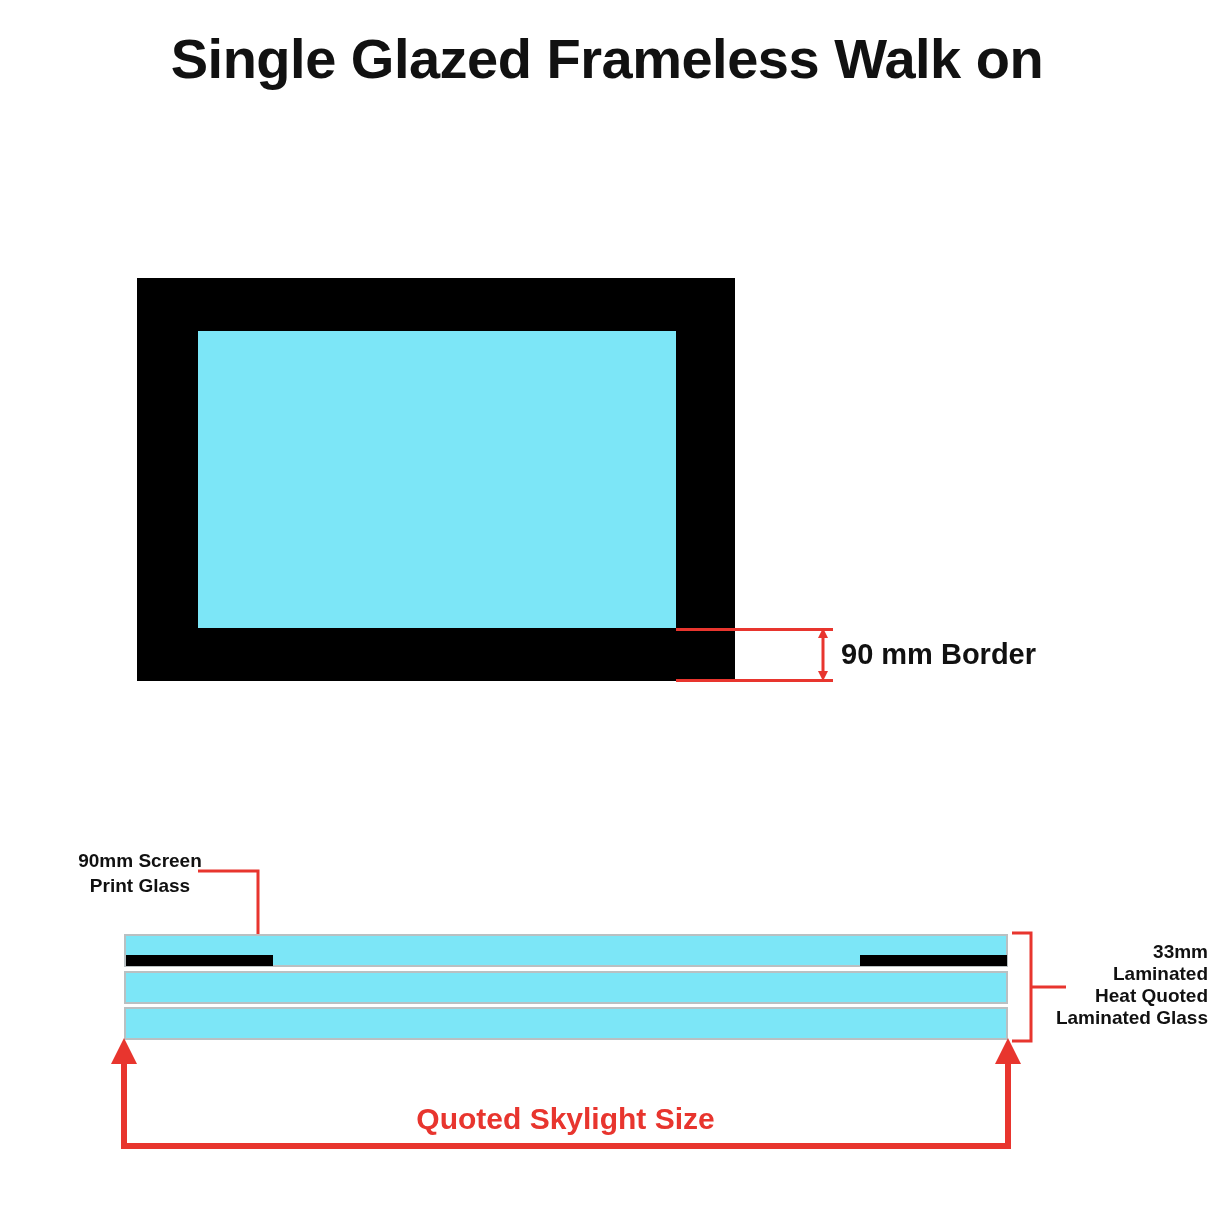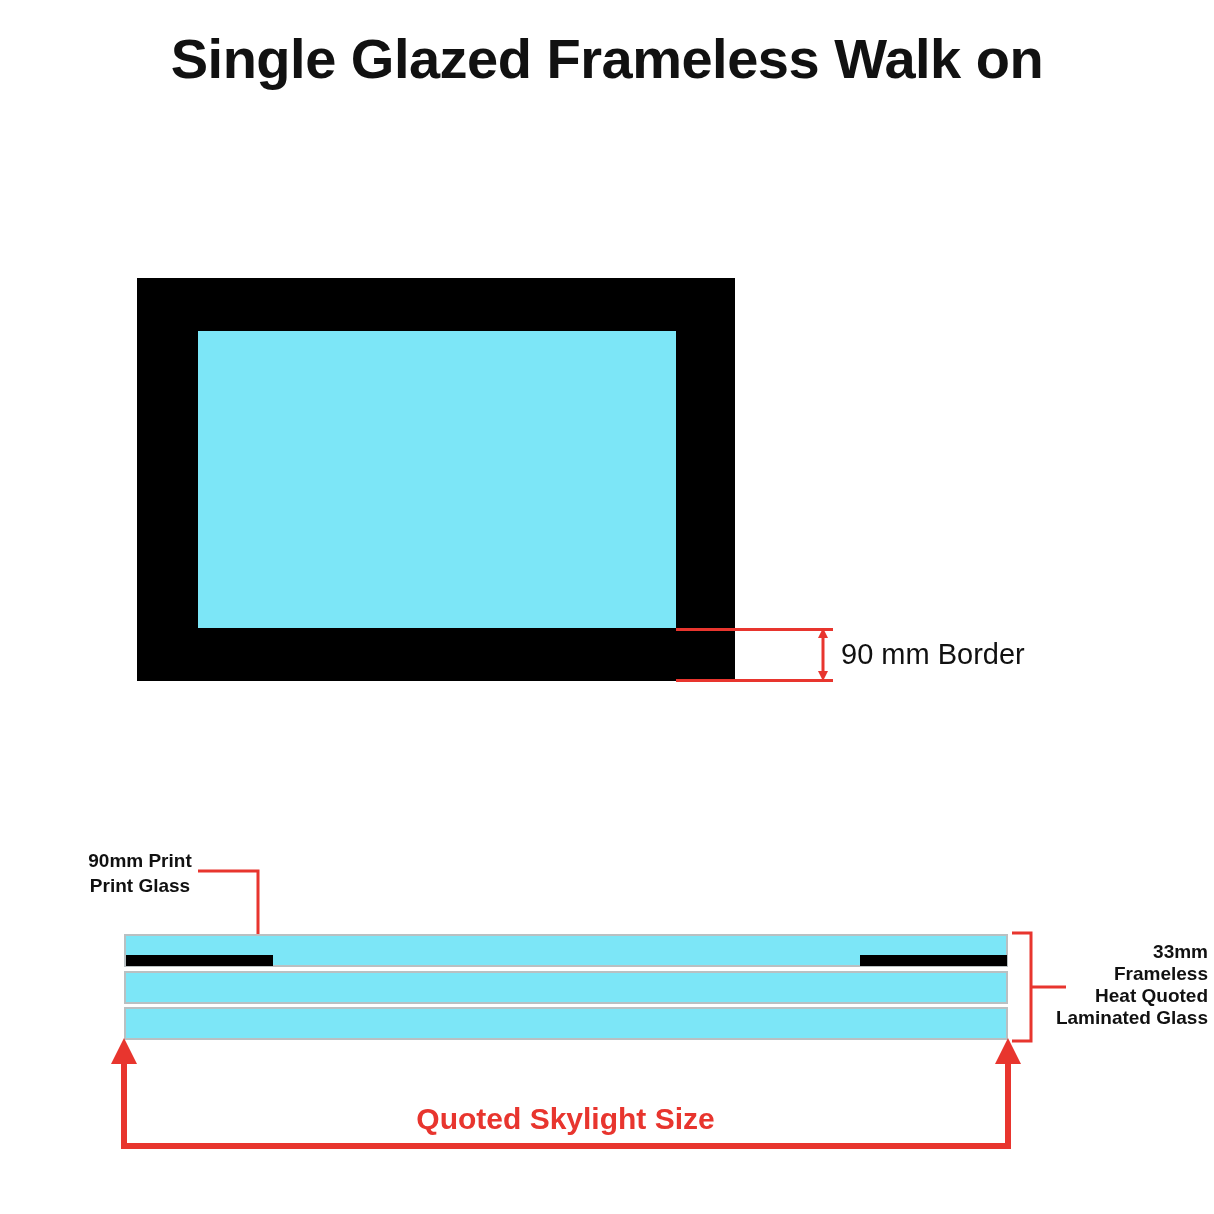--- a/index.html
+++ b/index.html
@@ -67,21 +67,21 @@
     left: 815px;
     top: 628px;
     width: 16px;
     height: 53px;
   }
   #border-label {
     position: absolute;
     left: 841px;
     top: 638px;
     font-size: 29px;
-    font-weight: 400;
+    font-weight: 700;
     color: #111111;
     white-space: nowrap;
   }
 
   
   .glass-layer {
     position: absolute;
     background: #7ce6f7;
     border: 2px solid #b9c0c2;
     box-sizing: border-box;
@@ -176,21 +176,21 @@
 
   <svg id="border-dim-arrow" viewBox="0 0 16 53">
     <line x1="8" y1="5" x2="8" y2="48" stroke="#e8352e" stroke-width="3"></line>
     <polygon points="8,0 3,10 13,10" fill="#e8352e"></polygon>
     <polygon points="8,53 3,43 13,43" fill="#e8352e"></polygon>
   </svg>
 
   <div id="border-label">90 mm Border</div>
 
   <div id="print-border-label">
-    <div>90mm Print</div>
+    <div>90mm Screen</div>
     <div>Print Glass</div>
   </div>
 
   <svg id="print-leader" viewBox="0 0 76 104">
     <path d="M 2 9 L 62 9 L 62 88" fill="none" stroke="#e8352e" stroke-width="3"></path>
     <polygon points="62,104 54,86 70,86" fill="#e8352e"></polygon>
   </svg>
 
   <div class="glass-layer" id="glass-layer-top"></div>
   <div class="glass-layer" id="glass-layer-mid"></div>
@@ -199,21 +199,21 @@
   <div class="print-strip" id="print-strip-left"></div>
   <div class="print-strip" id="print-strip-right"></div>
 
   <svg id="thickness-bracket" viewBox="0 0 80 114">
     <path d="M 2 3 L 21 3 L 21 111 L 2 111" fill="none" stroke="#e8352e" stroke-width="3"></path>
     <line x1="21" y1="57" x2="56" y2="57" stroke="#e8352e" stroke-width="3"></line>
   </svg>
 
   <div id="thickness-label">
     <div>33mm</div>
-    <div>Frameless</div>
+    <div>Laminated</div>
     <div>Heat Quoted</div>
     <div>Laminated Glass</div>
   </div>
 
   <svg id="quoted-bracket" viewBox="0 0 912 120">
     <path d="M 14 22 L 14 110 L 898 110 L 898 22" fill="none" stroke="#e8352e" stroke-width="6"></path>
     <polygon points="14,2 1,28 27,28" fill="#e8352e"></polygon>
     <polygon points="898,2 885,28 911,28" fill="#e8352e"></polygon>
   </svg>
 

